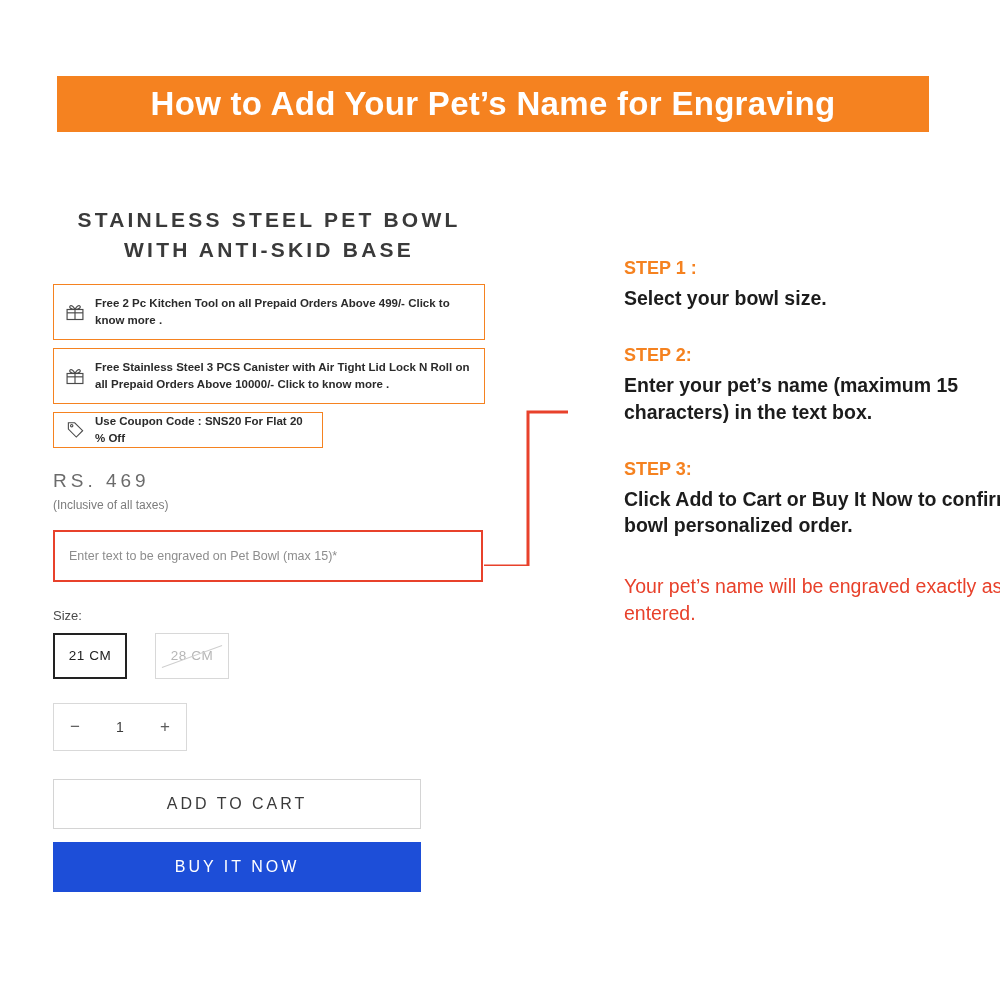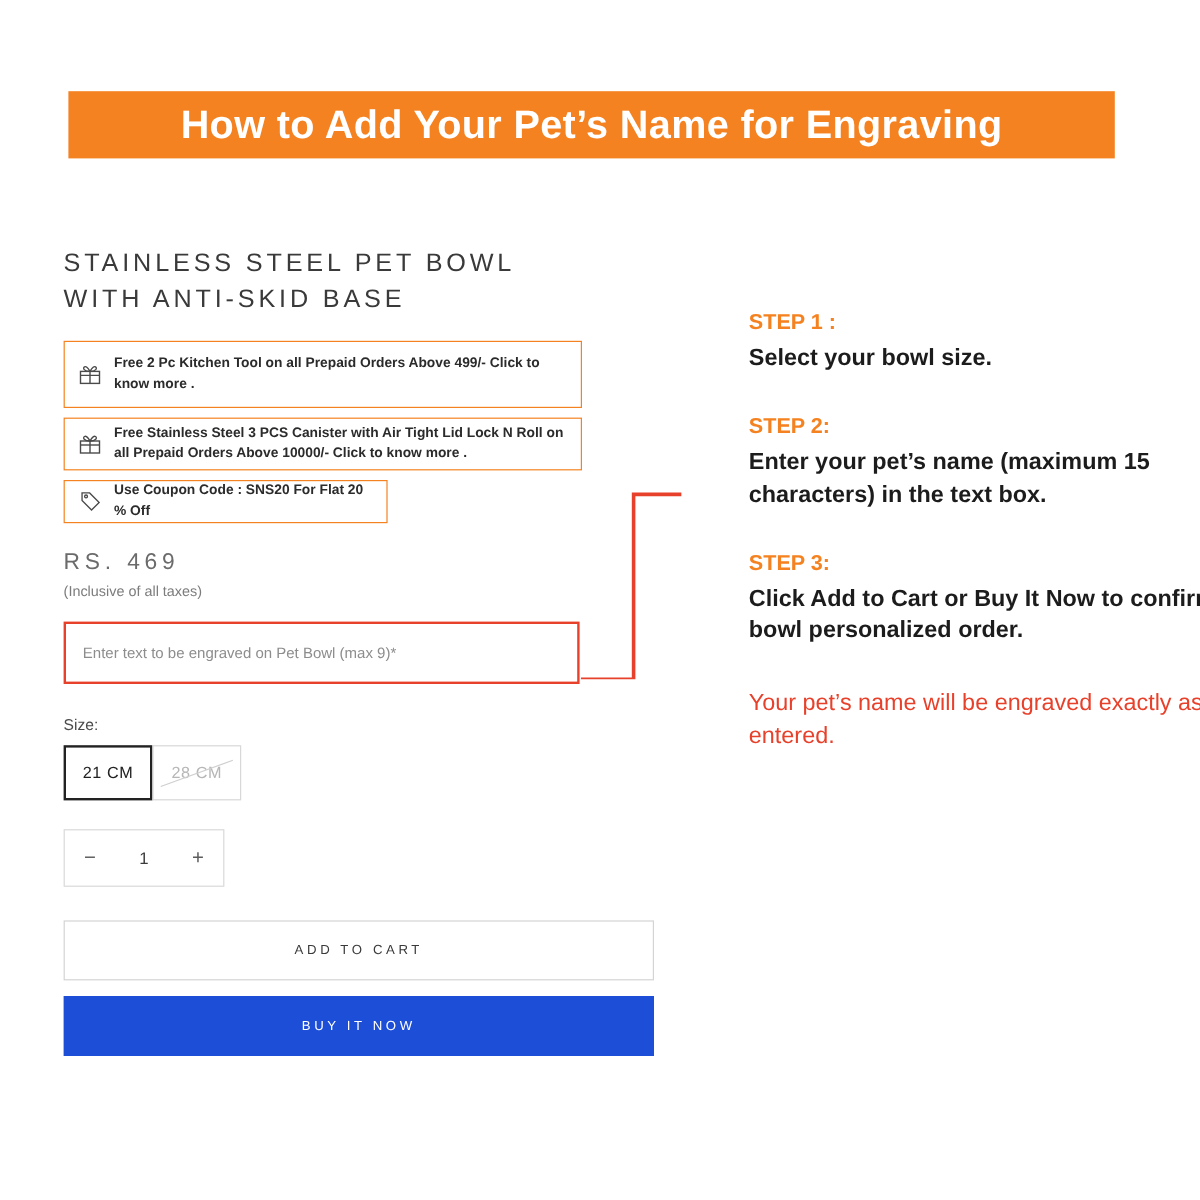--- a/index.html
+++ b/index.html
@@ -39,37 +39,38 @@
   .product-col {
     position: absolute;
     left: 53px;
     top: 205px;
     width: 432px;
   }
   .product-title {
     font-size: 21px;
     letter-spacing: 3.2px;
     color: #3a3a3a;
-    font-weight: 400;
+    font-weight: 700;
     line-height: 1.45;
     margin: 0 0 18px 0;
     text-transform: uppercase;
+    text-align: center;
   }
 
   .offer-box {
     border: 1px solid #F58220;
     box-sizing: border-box;
     display: flex;
     align-items: center;
     padding: 9px 10px;
     margin-bottom: 8px;
     background: #ffffff;
   }
   .offer-box.b1 { width: 432px; height: 56px; }
-  .offer-box.b2 { width: 432px; height: 44px; justify-content: space-between; }
+  .offer-box.b2 { width: 432px; height: 56px; justify-content: space-between; }
   .offer-box.b3 { width: 270px; height: 36px; }
 
   .offer-icon {
     flex: 0 0 auto;
     width: 22px;
     height: 22px;
     margin-right: 9px;
     color: #4a4a4a;
     display: flex;
     align-items: center;
@@ -113,21 +114,21 @@
   }
 
   .size-label {
     margin-top: 26px;
     font-size: 13px;
     color: #4a4a4a;
   }
   .size-row {
     margin-top: 10px;
     display: flex;
-    gap: 0;
+    gap: 28px;
     text-align: center;
   }
   .size-opt {
     width: 74px;
     height: 46px;
     box-sizing: border-box;
     display: flex;
     align-items: center;
     justify-content: center;
     font-size: 13.5px;
@@ -168,27 +169,27 @@
     color: #5c5c5c;
     line-height: 1;
     user-select: none;
   }
   .qty-val {
     font-size: 14px;
     color: #3c3c3c;
   }
 
   .btn {
-    width: 492px;
+    width: 368px;
     height: 50px;
     box-sizing: border-box;
     display: flex;
     align-items: center;
     justify-content: center;
-    font-size: 11px;
+    font-size: 16px;
     letter-spacing: 3px;
   }
   .btn-cart {
     margin-top: 28px;
     border: 1px solid #d4d4d4;
     color: #3a3a3a;
     background: #ffffff;
   }
   .btn-buy {
     margin-top: 13px;
@@ -282,21 +283,21 @@
         <circle cx="7.2" cy="7.2" r="1.5"></circle>
       </svg>
     </span>
     <span class="offer-text">Use Coupon Code : SNS20 For Flat 20 % Off</span>
   </div>
 
   <div class="price">RS. 469</div>
   <div class="tax-note">(Inclusive of all taxes)</div>
 
   <div class="engrave-input">
-    <span class="ph">Enter text to be engraved on Pet Bowl (max 9)*</span>
+    <span class="ph">Enter text to be engraved on Pet Bowl (max 15)*</span>
   </div>
 
   <div class="size-label">Size:</div>
   <div class="size-row">
     <div class="size-opt selected">
       <span>21 CM</span>
     </div>
     <div class="size-opt disabled">
       <span>28 CM</span>
     </div>

